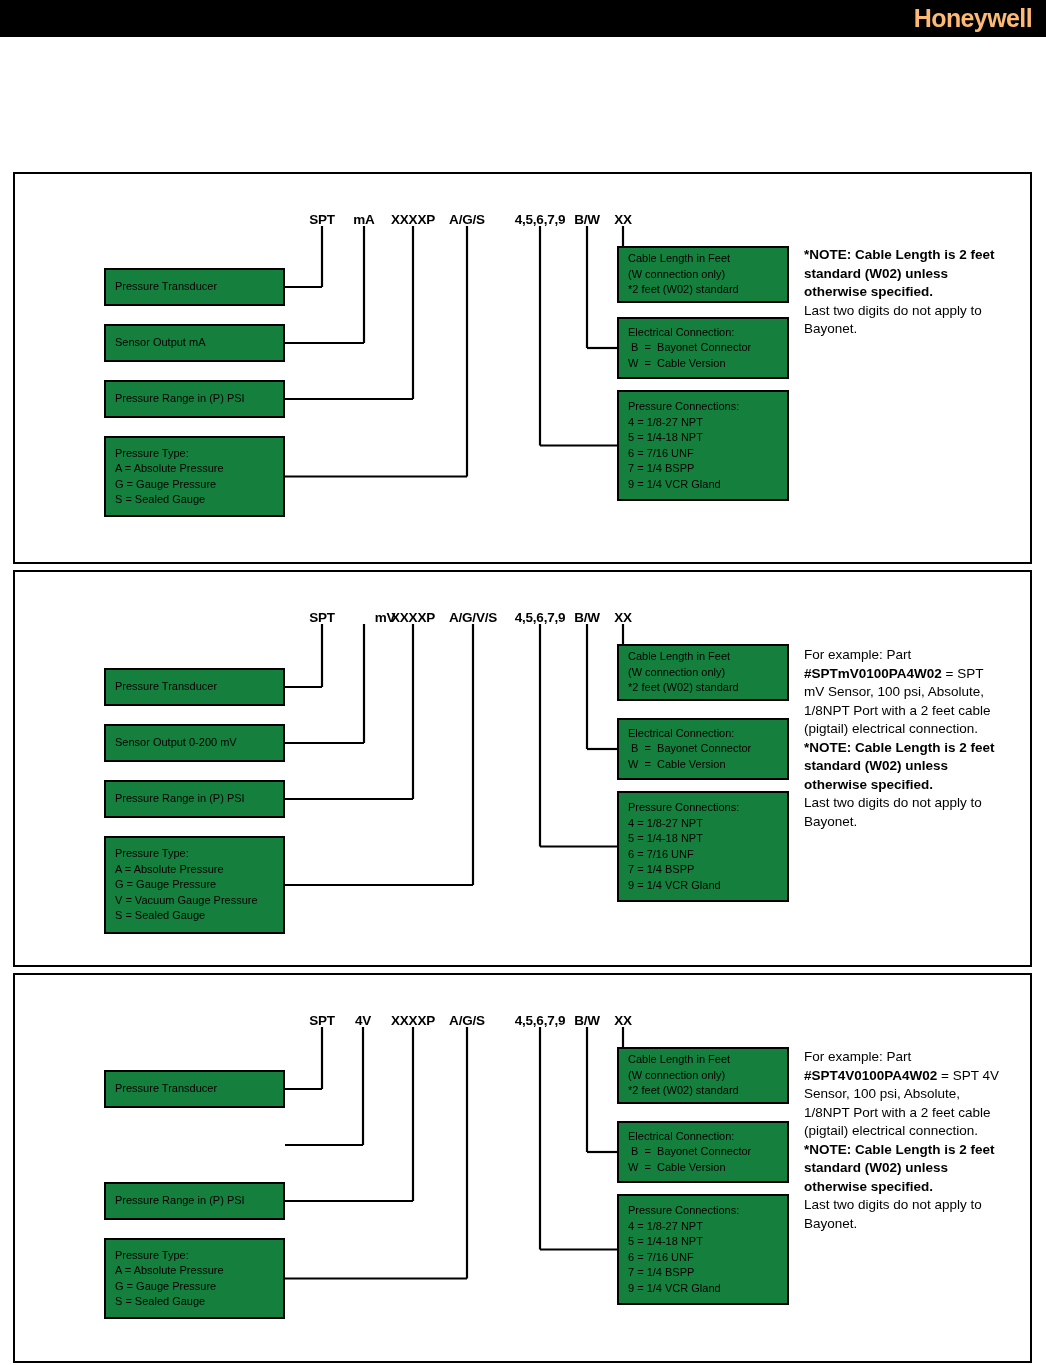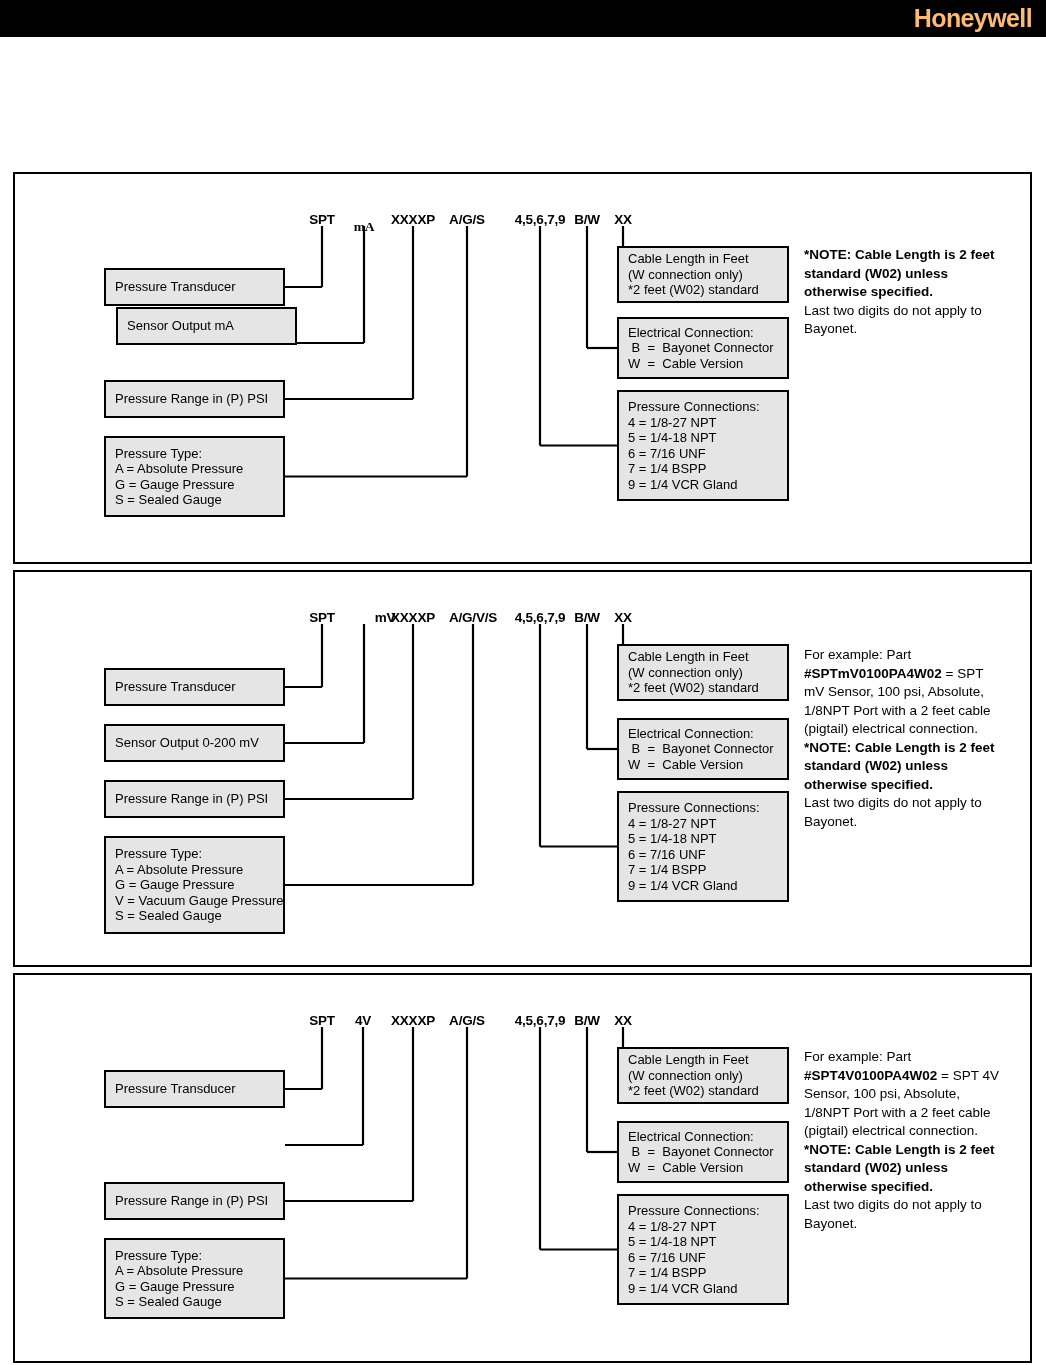--- a/index.html
+++ b/index.html
@@ -73,22 +73,22 @@
     letter-spacing: -0.2px;
     white-space: nowrap;
     transform: translateX(-50%);
   }
 
   
   .box {
     position: absolute;
     border: 2px solid #000000;
     box-sizing: border-box;
-    background: #e5e5e5;
-    font-size: 13px;
+    background: #15803d;
+    font-size: 11px;
     line-height: 15.5px;
     display: flex;
     flex-direction: column;
     justify-content: center;
   }
   .box-line {
     padding: 0 9px;
     white-space: pre;
   }
   .box.left-box  { left: 89px; width: 181px; }
@@ -127,30 +127,30 @@
           <line x1="270" y1="302.5" x2="452" y2="302.5" stroke="#000" stroke-width="2.2"></line>
           <line x1="452" y1="302.5" x2="452" y2="52" stroke="#000" stroke-width="2.2"></line>
           <line x1="602" y1="100.5" x2="608" y2="100.5" stroke="#000" stroke-width="2.2"></line>
           <line x1="608" y1="100.5" x2="608" y2="52" stroke="#000" stroke-width="2.2"></line>
           <line x1="602" y1="174" x2="572" y2="174" stroke="#000" stroke-width="2.2"></line>
           <line x1="572" y1="174" x2="572" y2="52" stroke="#000" stroke-width="2.2"></line>
           <line x1="602" y1="271.5" x2="525" y2="271.5" stroke="#000" stroke-width="2.2"></line>
           <line x1="525" y1="271.5" x2="525" y2="52" stroke="#000" stroke-width="2.2"></line>
         </svg>
         <div class="code-label" style="left: 307px; top: 38px;">SPT</div>
-        <div class="code-label" style="left: 349px; top: 45px; font-family: Liberation Serif, serif;">mA</div>
+        <div class="code-label" style="left: 349px; top: 38px;">mA</div>
         <div class="code-label" style="left: 398px; top: 38px;">XXXXP</div>
         <div class="code-label" style="left: 452px; top: 38px;">A/G/S</div>
         <div class="code-label" style="left: 525px; top: 38px;">4,5,6,7,9</div>
         <div class="code-label" style="left: 572px; top: 38px;">B/W</div>
         <div class="code-label" style="left: 608px; top: 38px;">XX</div>
         <div class="box left-box" style="top: 94px; height: 38px;">
           <div class="box-line">Pressure Transducer</div>
         </div>
-        <div class="box left-box" style="top: 133px; height: 38px; margin-left: 12px;">
+        <div class="box left-box" style="top: 150px; height: 38px;">
           <div class="box-line">Sensor Output mA</div>
         </div>
         <div class="box left-box" style="top: 206px; height: 38px;">
           <div class="box-line">Pressure Range in (P) PSI</div>
         </div>
         <div class="box left-box" style="top: 262px; height: 81px;">
           <div class="box-line">Pressure Type:</div>
           <div class="box-line">A = Absolute Pressure</div>
           <div class="box-line">G = Gauge Pressure</div>
           <div class="box-line">S = Sealed Gauge</div>

